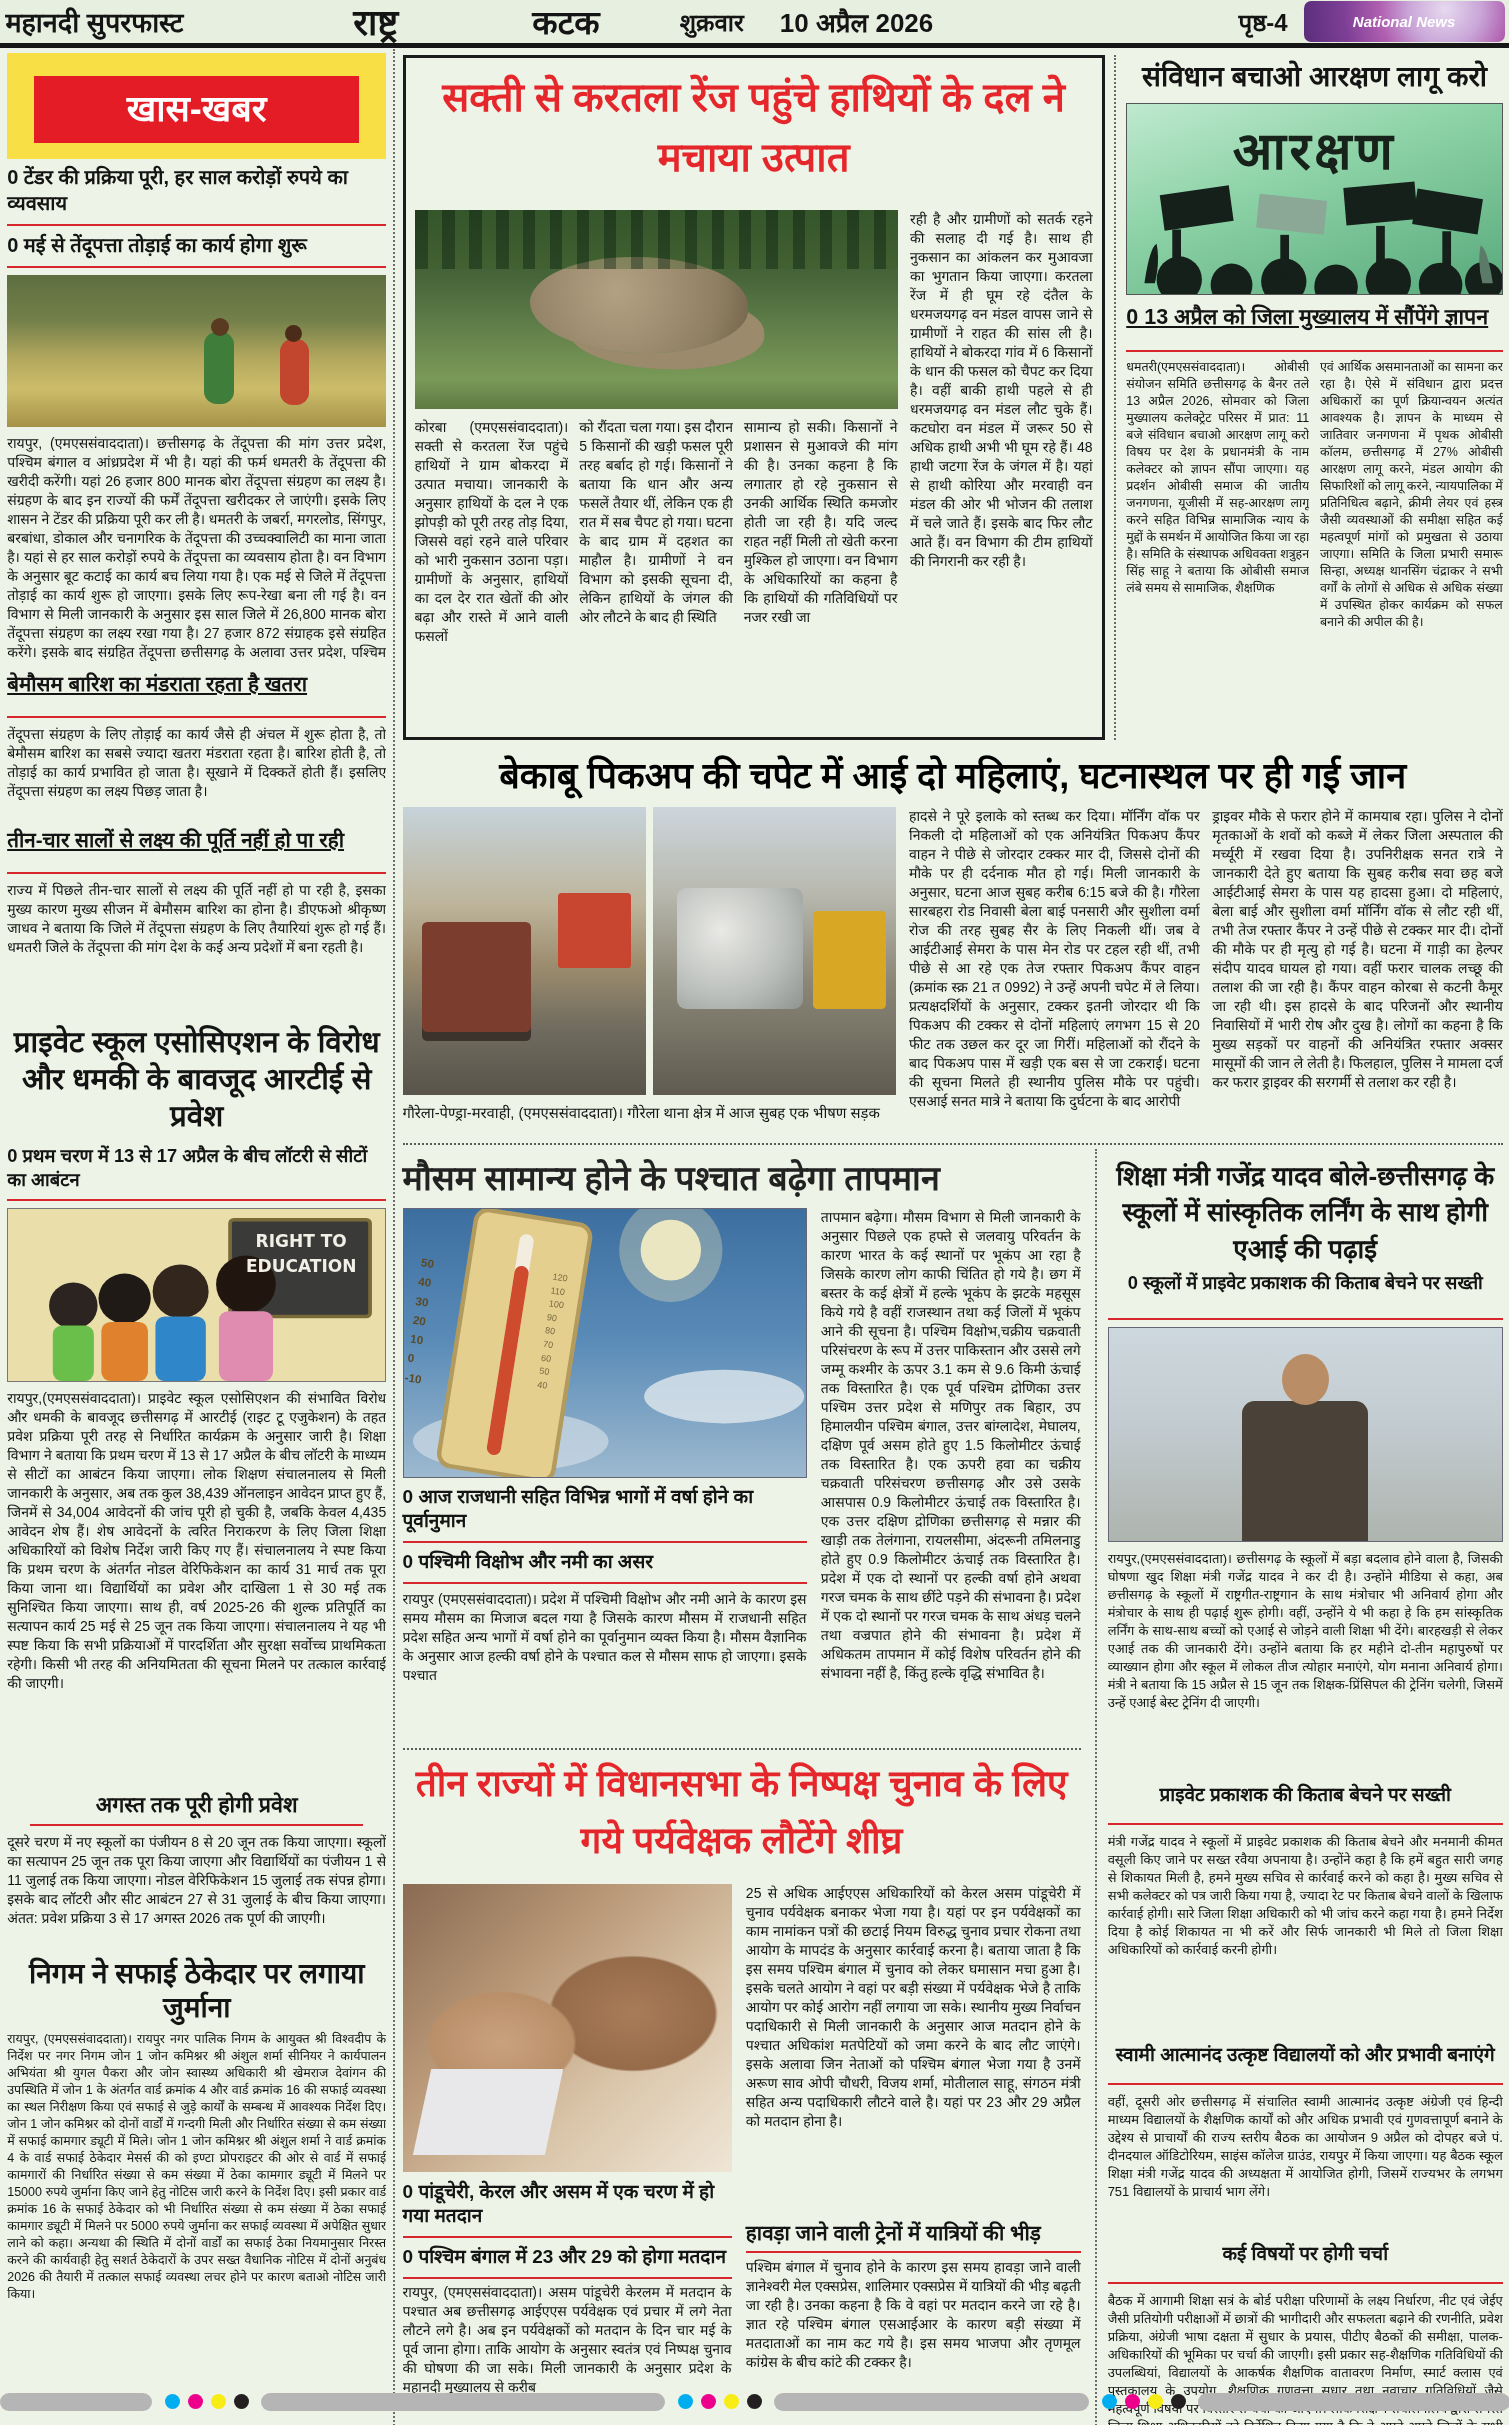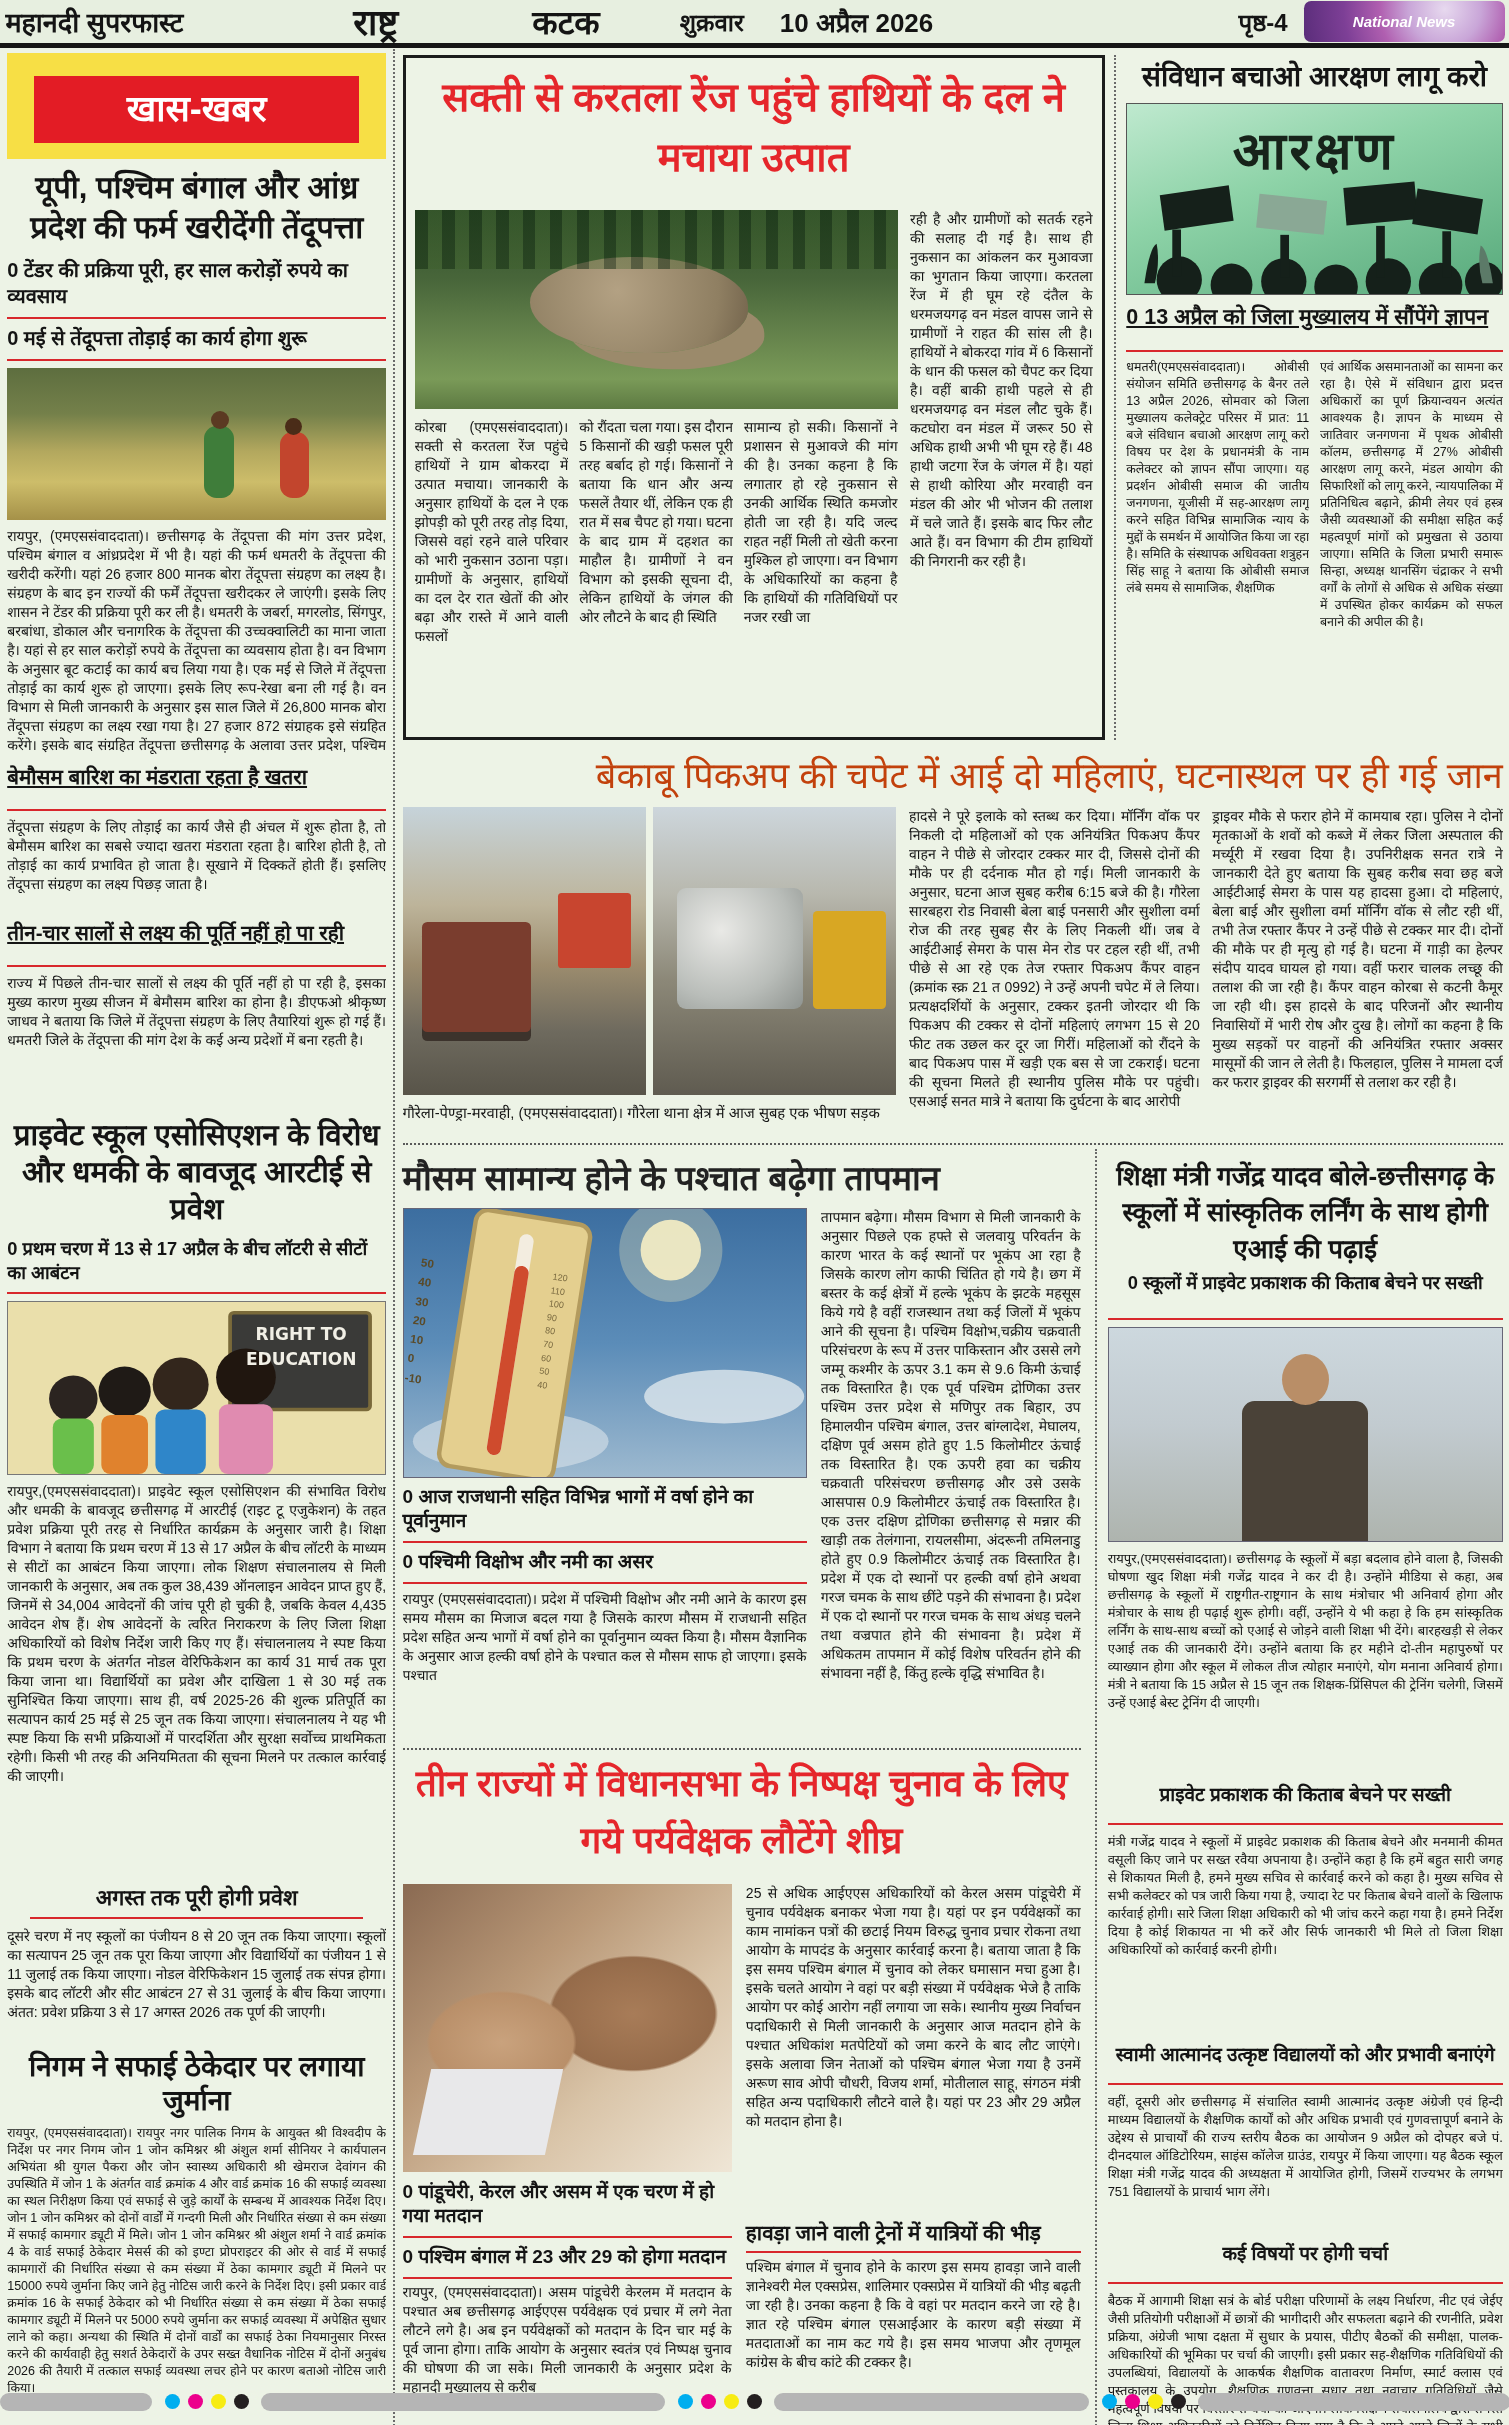--- a/index.html
+++ b/index.html
@@ -63,21 +63,21 @@
   .eleph-cols .c{flex:1;height:265px;}
   .eleph-c4{flex:1;height:481px;}
   
   .aarak-col{flex:1;margin-left:9px;padding-left:10.7px;border-left:2.7px dotted #6a6a6a;margin-top:5.4px;}
   .aarak-headline{font-size:28px;font-weight:bold;text-align:center;line-height:1.2;margin:5.4px 0 9px 0;}
   .ph-aarak{height:190px;border:0.9px solid #555;background:linear-gradient(160deg,#bfe9cf 0%,#8ed3a8 40%,#57a97b 100%);}
   .aarak-word{position:absolute;top:9px;width:100%;text-align:center;font-size:52px;font-weight:bold;color:#17231a;letter-spacing:3.6px;}
   .aarak-cols{display:flex;gap:10.7px;margin-top:5.4px;}
   .aarak-cols .c{flex:1;height:345px;}
   
-  .acc-headline{color:#c2410c;font-size:36px;font-weight:normal;text-align:right;line-height:1.25;margin:12.5px 0 9px 0;}
+  .acc-headline{color:#000000;font-size:36px;font-weight:bold;text-align:center;line-height:1.25;margin:12.5px 0 9px 0;}
   .acc-grid{display:flex;gap:12.5px;}
   .acc-photos{width:494px;flex:none;}
   .acc-prow{display:flex;gap:7.2px;}
   .ph-acc1,.ph-acc2{width:243px;height:288px;}
   .ph-acc1{background:linear-gradient(180deg,#c6d3da 0%,#bdb49a 34%,#9c8c6e 55%,#6e6a5e 78%,#585449 100%);}
   .ph-acc1::before{content:"";position:absolute;left:8%;top:40%;width:45%;height:38%;background:#7a3d2e;border-radius:5.4px;box-shadow:0 9px 0 #3c332c;}
   .ph-acc1::after{content:"";position:absolute;right:6%;top:30%;width:30%;height:26%;background:#c8452f;border-radius:3.6px;}
   .ph-acc2{background:linear-gradient(180deg,#cdd6dc 0%,#b8b8ae 30%,#8c8878 60%,#5f5b50 100%);}
   .ph-acc2::before{content:"";position:absolute;left:10%;top:28%;width:52%;height:42%;background:radial-gradient(circle at 35% 35%,#e9e9e6,#b9bdb9 60%,#8e938f);border-radius:9px;}
   .ph-acc2::after{content:"";position:absolute;right:4%;top:36%;width:30%;height:34%;background:#d8a723;border-radius:4.5px;}
@@ -141,21 +141,20 @@
     <span class="mh-logo">National News</span>
   </div>
   <div class="top-rule"></div>
 
   <div class="content">
 
     <div class="col-left">
       <div class="yellow-band">
         <div class="badge">खास-खबर</div>
       </div>
-      <div class="kk-headline">यूपी, पश्चिम बंगाल और आंध्र प्रदेश की फर्म खरीदेंगी तेंदूपत्ता</div>
       <div class="kk-bullet red-under">0 टेंडर की प्रक्रिया पूरी, हर साल करोड़ों रुपये का व्यवसाय</div>
       <div class="kk-bullet red-under">0 मई से तेंदूपत्ता तोड़ाई का कार्य होगा शुरू</div>
       <div class="photo ph-tendu">
           <span class="fig1"></span>
           <span class="fig2"></span>
         </div>
       <div class="jtxt" style="height:228px">रायपुर, (एमएससंवाददाता)। छत्तीसगढ़ के तेंदूपत्ता की मांग उत्तर प्रदेश, पश्चिम बंगाल व आंध्रप्रदेश में भी है। यहां की फर्म धमतरी के तेंदूपत्ता की खरीदी करेंगी। यहां 26 हजार 800 मानक बोरा तेंदूपत्ता संग्रहण का लक्ष्य है। संग्रहण के बाद इन राज्यों की फर्में तेंदूपत्ता खरीदकर ले जाएंगी। इसके लिए शासन ने टेंडर की प्रक्रिया पूरी कर ली है। धमतरी के जबर्रा, मगरलोड, सिंगपुर, बरबांधा, डोकाल और चनागरिक के तेंदूपत्ता की उच्चक्वालिटी का माना जाता है। यहां से हर साल करोड़ों रुपये के तेंदूपत्ता का व्यवसाय होता है। वन विभाग के अनुसार बूट कटाई का कार्य बच लिया गया है। एक मई से जिले में तेंदूपत्ता तोड़ाई का कार्य शुरू हो जाएगा। इसके लिए रूप-रेखा बना ली गई है। वन विभाग से मिली जानकारी के अनुसार इस साल जिले में 26,800 मानक बोरा तेंदूपत्ता संग्रहण का लक्ष्य रखा गया है। 27 हजार 872 संग्राहक इसे संग्रहित करेंगे। इसके बाद संग्रहित तेंदूपत्ता छत्तीसगढ़ के अलावा उत्तर प्रदेश, पश्चिम बंगाल और आंध्रप्रदेश की फर्म खरीदी करेंगी। इसके लिए बकायदा टेंडर पास भी हो चुका है और फर्मों ने 10 प्रतिशत राशि शासन के मद में जमा भी करा दी है। पिछले साल छत्तीसगढ़ राज्य लघु वनोपज संघ को 20 करोड़ तीन लाख रुपये का राजस्व प्राप्त हुआ था। इसमें से 13 करोड़ की राशि संग्राहकों को वितरित किया गया था।</div>
       <div class="subhead red-under">बेमौसम बारिश का मंडराता रहता है खतरा</div>
       <div class="jtxt" style="height:93px">तेंदूपत्ता संग्रहण के लिए तोड़ाई का कार्य जैसे ही अंचल में शुरू होता है, तो बेमौसम बारिश का सबसे ज्यादा खतरा मंडराता रहता है। बारिश होती है, तो तोड़ाई का कार्य प्रभावित हो जाता है। सूखाने में दिक्कतें होती हैं। इसलिए तेंदूपत्ता संग्रहण का लक्ष्य पिछड़ जाता है।</div>
       <div class="subhead red-under">तीन-चार सालों से लक्ष्य की पूर्ति नहीं हो पा रही</div>

